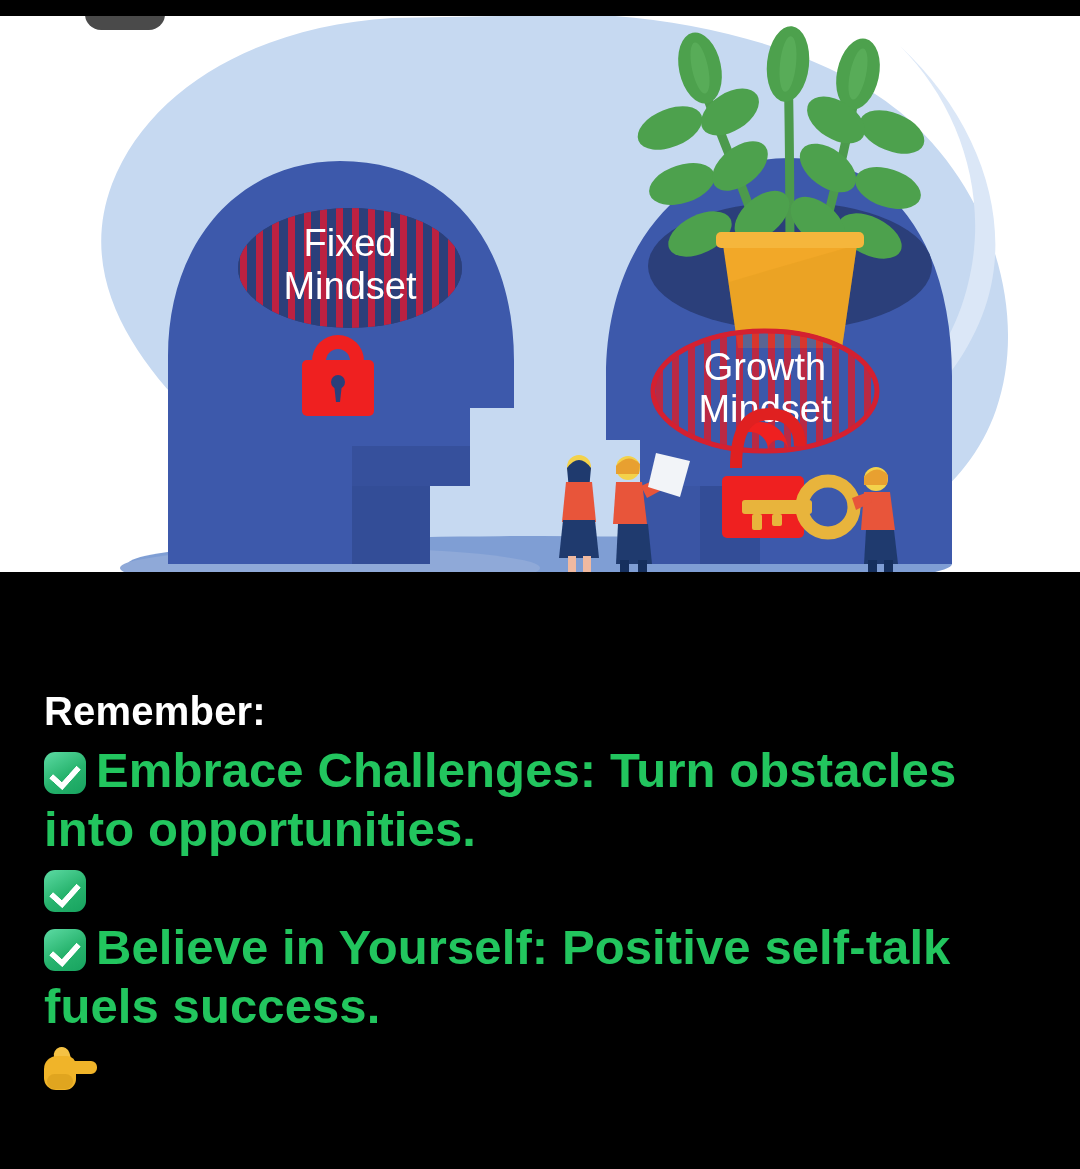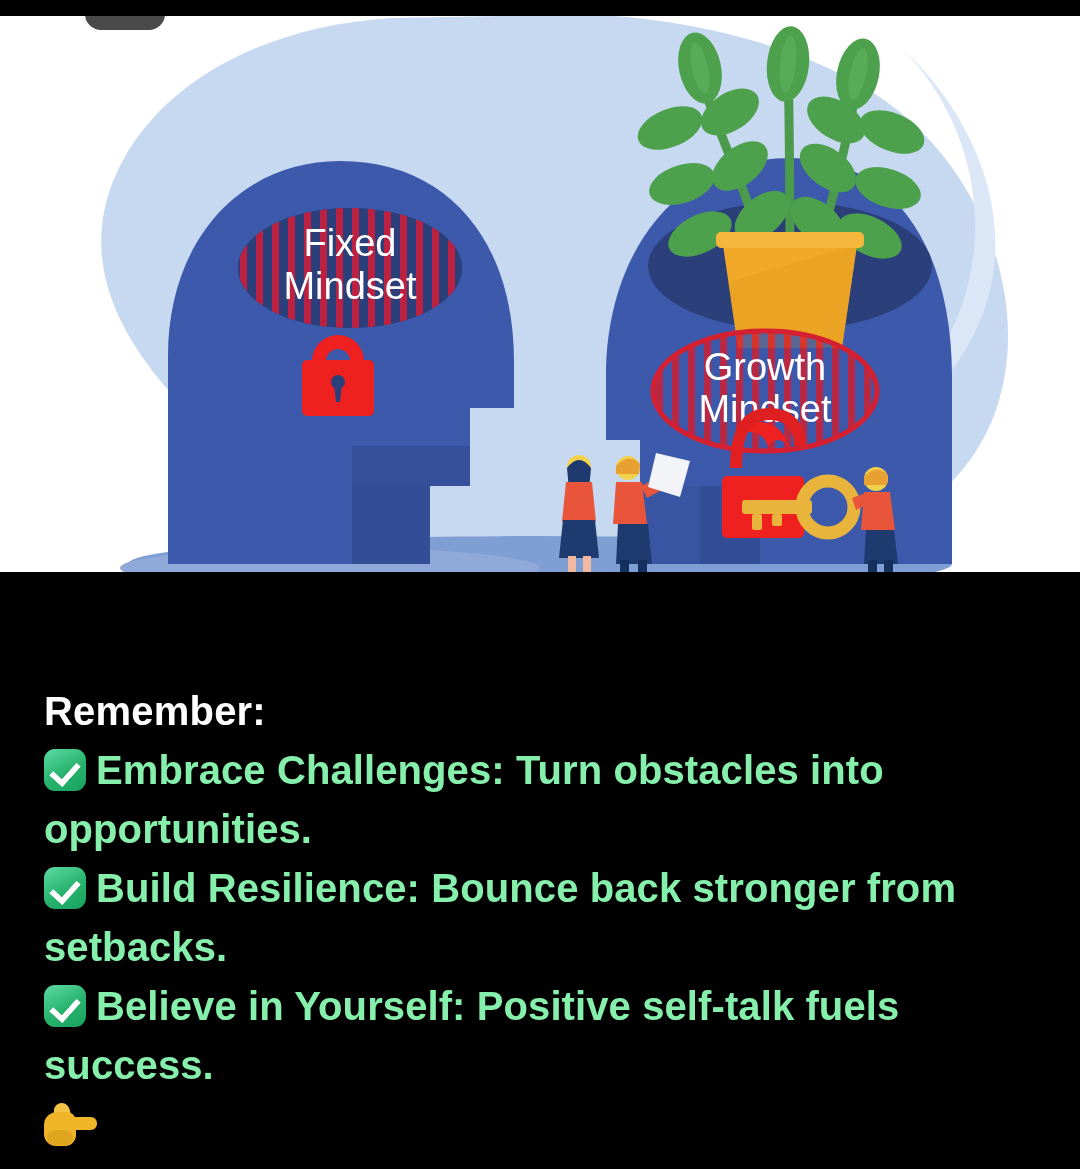--- a/index.html
+++ b/index.html
@@ -71,25 +71,25 @@
   .cap-heading {
     font-size: 40px;
     font-weight: bold;
     line-height: 59px;
     letter-spacing: 0.2px;
     color: #ffffff;
     margin: 0;
     white-space: nowrap;
   }
   .cap-line {
-    font-size: 40px;
+    font-size: 49px;
     font-weight: bold;
     line-height: 59px;
     letter-spacing: 0.1px;
-    color: #86efac;
+    color: #22c55e;
     margin: 0;
     max-width: 985px;
   }
   
   .check-emoji {
     display: inline-block;
     width: 42px;
     height: 42px;
     border-radius: 11px;
     background: linear-gradient(150deg, #5ddba4 0%, #27b36d 55%, #17a35f 100%);
@@ -342,21 +342,21 @@
     <div id="top-pill"></div>
   </div>
 
   <div id="caption">
     <div id="caption-inner">
 
       <p class="cap-heading">Remember:</p>
 
       <p class="cap-line"><span class="check-emoji"></span><span>Embrace Challenges: Turn obstacles into opportunities.</span></p>
 
-      <p class="cap-line"><span class="check-emoji"></span><span>Build Resilience: Bounce back stronger from setbacks.</span></p>
+      <p class="cap-line"><span class="check-emoji"></span></p>
 
       <p class="cap-line"><span class="check-emoji"></span><span>Believe in Yourself: Positive self-talk fuels success.</span></p>
 
       <p class="cap-line"><span class="point-emoji"><span class="thumb"></span><span class="palm"></span><span class="finger"></span><span class="knuckles"></span></span></p>
 
     </div>
   </div>
 
 </div>
 

